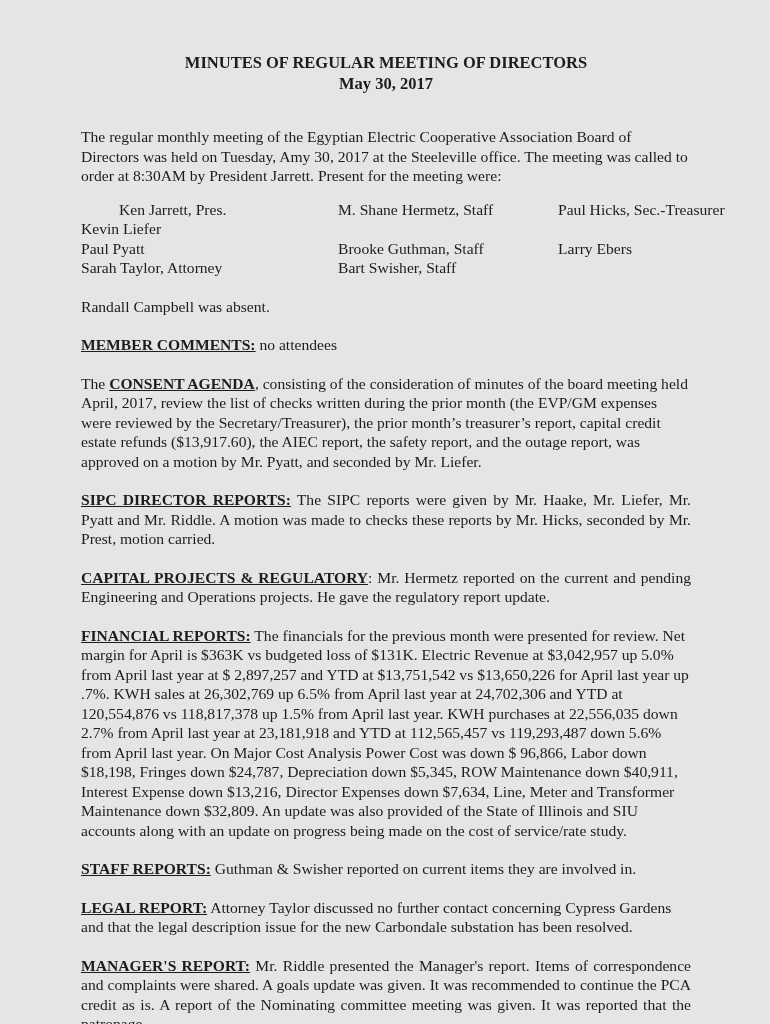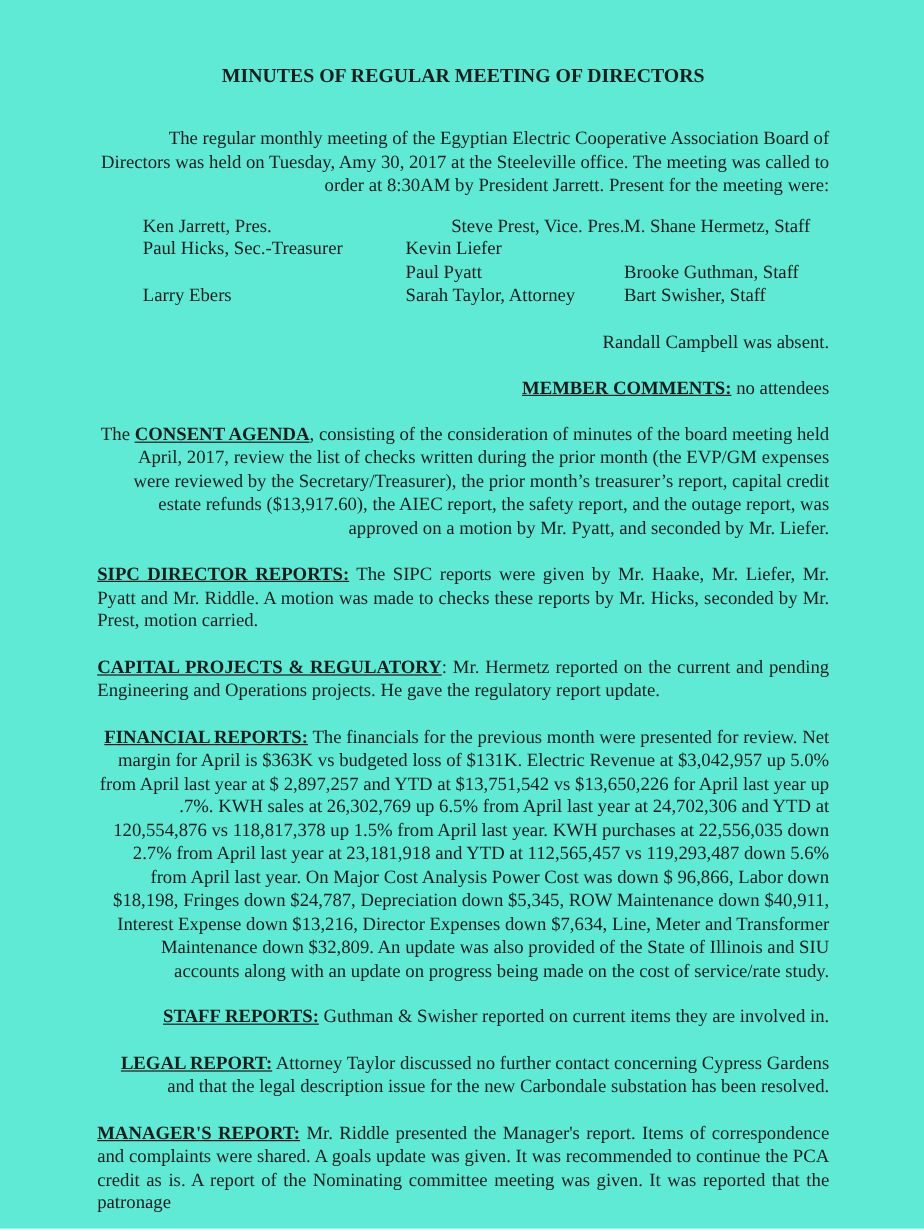--- a/index.html
+++ b/index.html
@@ -5,41 +5,41 @@
   html, body {
     margin: 0;
     padding: 0;
     background: #ffffff;
   }
   .page {
     position: relative;
     width: 770px;
     height: 1024px;
     margin: 0 auto;
-    background: #5eead4;
+    background: #e5e5e5;
     font-family: "Liberation Serif", "DejaVu Serif", serif;
     color: #1c1c1c;
     font-size: 15.6px;
     line-height: 19.5px;
     overflow: hidden;
     box-sizing: border-box;
     padding: 52px 79px 40px 81px;
   }
   .title-block {
     text-align: center;
     margin-bottom: 33px;
   }
   .title-line {
     font-weight: bold;
     font-size: 16.5px;
     line-height: 21px;
   }
   .para {
     margin: 19px 0 0 0;
-    text-align: right;
+    text-align: left;
   }
   .para.justify {
     text-align: justify;
   }
   .hd {
     font-weight: bold;
     text-decoration: underline;
     margin-top: 15px;
   }
   .attendees {
@@ -57,27 +57,27 @@
     font-family: Liberation Serif, serif;
   }
 </style>
 </head>
 <body>
 
 <div class="page">
 
   <div class="title-block">
     <div class="title-line">MINUTES OF REGULAR MEETING OF DIRECTORS</div>
+    <div class="title-line">May 30, 2017</div>
   </div>
 
   <p class="para"><span>The regular monthly meeting of the Egyptian Electric Cooperative Association Board of Directors was held on Tuesday, Amy 30, 2017 at the Steeleville office.  The meeting was called to order at 8:30AM by President Jarrett. Present for the meeting were:</span></p>
 
   <div class="attendees">
     <div class="cell c1">Ken Jarrett, Pres.</div>
-    <div class="cell c1">Steve Prest, Vice. Pres.</div>
     <div class="cell c3">M. Shane Hermetz, Staff</div>
     <div class="cell c1">Paul Hicks, Sec.-Treasurer</div>
     <div class="cell c2">Kevin Liefer</div>
     <div class="cell c3"></div>
     <div class="cell c1"></div>
     <div class="cell c2">Paul Pyatt</div>
     <div class="cell c3">Brooke Guthman, Staff</div>
     <div class="cell c1">Larry Ebers</div>
     <div class="cell c2">Sarah Taylor, Attorney</div>
     <div class="cell c3">Bart Swisher, Staff</div>

